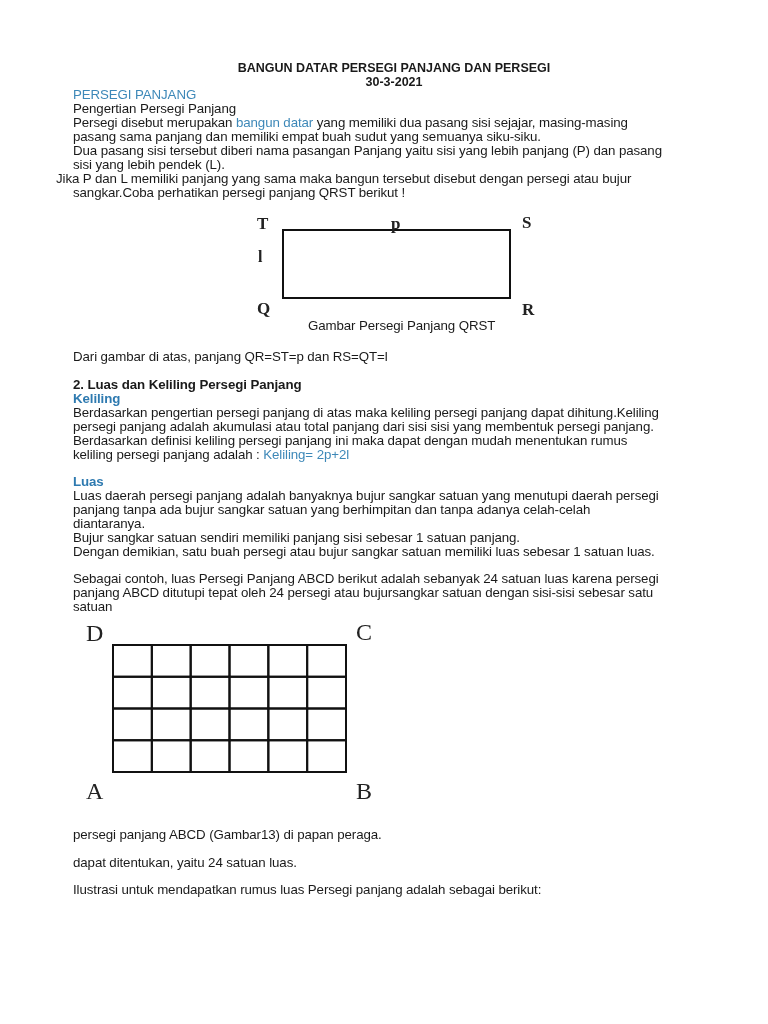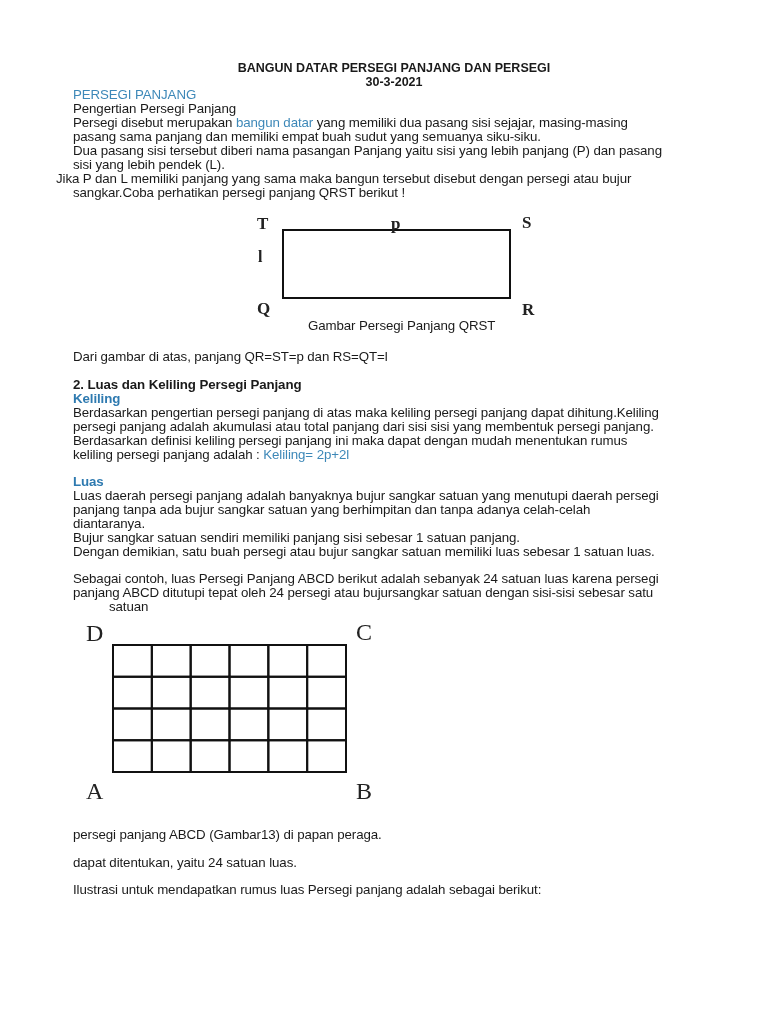--- a/index.html
+++ b/index.html
@@ -58,21 +58,21 @@
 
   <div class="abs t bluebold" style="left:73px; top:475px;">Luas</div>
   <div class="abs t" style="left:73px; top:489px;">Luas daerah persegi panjang adalah banyaknya bujur sangkar satuan yang menutupi daerah persegi</div>
   <div class="abs t" style="left:73px; top:503px;">panjang tanpa ada bujur sangkar satuan yang berhimpitan dan tanpa adanya celah-celah</div>
   <div class="abs t" style="left:73px; top:517px;">diantaranya.</div>
   <div class="abs t" style="left:73px; top:531px;">Bujur sangkar satuan sendiri memiliki panjang sisi sebesar 1 satuan panjang.</div>
   <div class="abs t" style="left:73px; top:545px;">Dengan demikian, satu buah persegi atau bujur sangkar satuan memiliki luas sebesar 1 satuan luas.</div>
 
   <div class="abs t" style="left:73px; top:572px;">Sebagai contoh, luas Persegi Panjang ABCD berikut adalah sebanyak 24 satuan luas karena persegi</div>
   <div class="abs t" style="left:73px; top:586px;">panjang ABCD ditutupi tepat oleh 24 persegi atau bujursangkar satuan dengan sisi-sisi sebesar satu</div>
-  <div class="abs t" style="left:73px; top:600px;margin-left:36px;">satuan</div>
+  <div class="abs t" style="left:73px; top:600px;">satuan</div>
 
   <svg class="abs" id="abcd-svg" style="left:70px; top:615px;" width="320" height="190">
     <g id="abcd-grid">
         <rect x="43" y="30" width="38.833333333333336" height="31.75" fill="none" stroke="#111" stroke-width="2"></rect>
         <rect x="81.83333333333334" y="30" width="38.833333333333336" height="31.75" fill="none" stroke="#111" stroke-width="2"></rect>
         <rect x="120.66666666666667" y="30" width="38.833333333333336" height="31.75" fill="none" stroke="#111" stroke-width="2"></rect>
         <rect x="159.5" y="30" width="38.833333333333336" height="31.75" fill="none" stroke="#111" stroke-width="2"></rect>
         <rect x="198.33333333333334" y="30" width="38.833333333333336" height="31.75" fill="none" stroke="#111" stroke-width="2"></rect>
         <rect x="237.16666666666669" y="30" width="38.833333333333336" height="31.75" fill="none" stroke="#111" stroke-width="2"></rect>
         <rect x="43" y="61.75" width="38.833333333333336" height="31.75" fill="none" stroke="#111" stroke-width="2"></rect>

